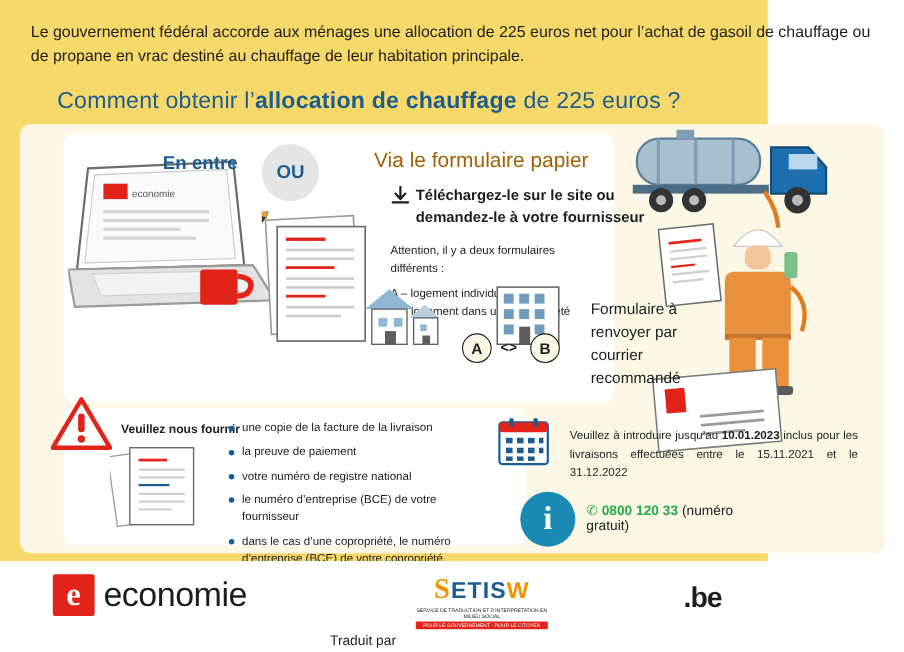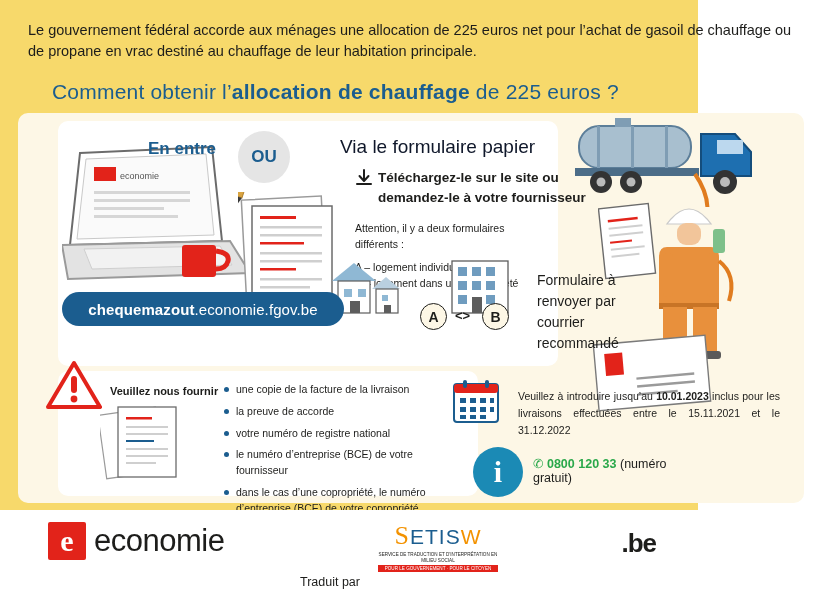--- a/index.html
+++ b/index.html
@@ -89,21 +89,21 @@
     font-weight: bold;
     display: flex;
     align-items: center;
     justify-content: center;
   }
   .via-formulaire {
     position: absolute;
     left: 340px;
     top: 136px;
     font-size: 19px;
-    color: #0f172a;
+    color: #a16207;
   }
   .download-line {
     position: absolute;
     left: 378px;
     top: 168px;
     width: 215px;
     font-size: 13.5px;
     font-weight: bold;
     color: #1d1d1b;
     line-height: 1.45;
@@ -215,21 +215,20 @@
     color: #1d1d1b;
     line-height: 1.5;
     list-style: none;
     margin: 0;
     padding: 0;
   }
   .requirements li {
     position: relative;
     padding-left: 12px;
     margin-bottom: 6px;
-    margin-left: 16px;
   }
   .requirements li:before {
     content: "";
     position: absolute;
     left: 0;
     top: 5px;
     width: 5px;
     height: 5px;
     border-radius: 50%;
     background: #1b5d8f;
@@ -331,21 +330,21 @@
   }
   .setis {
     position: absolute;
     left: 378px;
     top: 521px;
     width: 120px;
     text-align: center;
   }
   .setis-word {
     font-size: 21px;
-    font-weight: normal;
+    font-weight: bold;
     color: #1b5d8f;
     letter-spacing: 1px;
   }
   .setis-word .s {
     color: #f39200;
     font-size: 26px;
     font-family: "Liberation Serif", serif;
   }
   .setis-sub {
     font-size: 4.6px;
@@ -492,24 +491,20 @@
       <rect x="160" y="26" width="9" height="9" fill="#6f9cbf"></rect>
       <rect x="132" y="40" width="9" height="9" fill="#6f9cbf"></rect>
       <rect x="160" y="40" width="9" height="9" fill="#6f9cbf"></rect>
       <rect x="146" y="42" width="10" height="16" fill="#5d5d5d"></rect>
     </svg>
   </div>
   <div class="letter-badge" style="left:420px; top:303px;">A</div>
   <div class="arrows">&lt;&gt;</div>
   <div class="letter-badge" style="left:482px; top:303px;">B</div>
 
-  <div class="url-pill">
-    <b>chequemazout</b>
-      <span>.economie.fgov.be</span>
-  </div>
 
   <div class="truck">
     <svg width="200" height="95" viewBox="0 0 200 95">
       <rect x="4" y="14" width="112" height="42" rx="20" fill="#a8bfcf" stroke="#5c7e99" stroke-width="2"></rect>
       <rect x="22" y="14" width="3" height="42" fill="#7f9db4"></rect>
       <rect x="56" y="14" width="3" height="42" fill="#7f9db4"></rect>
       <rect x="90" y="14" width="3" height="42" fill="#7f9db4"></rect>
       <rect x="40" y="6" width="16" height="9" fill="#7f9db4"></rect>
       <rect x="0" y="56" width="124" height="8" fill="#4c6d88"></rect>
 
@@ -590,21 +585,21 @@
       <rect x="26" y="35" width="28" height="2" fill="#1b5d8f"></rect>
       <rect x="26" y="43" width="42" height="2" fill="#cfcfcf"></rect>
       <rect x="26" y="50" width="42" height="2" fill="#cfcfcf"></rect>
       <rect x="26" y="57" width="30" height="2" fill="#cfcfcf"></rect>
     </svg>
   </div>
 
   <div class="veuillez">Veuillez nous fournir</div>
   <ul class="requirements">
     <li>une copie de la facture de la livraison</li>
-    <li>la preuve de accorde</li>
+    <li>la preuve de paiement</li>
     <li>votre numéro de registre national</li>
     <li>le numéro d’entreprise (BCE) de votre fournisseur</li>
     <li>dans le cas d’une copropriété, le numéro d’entreprise (BCE) de votre copropriété</li>
   </ul>
 
   <div class="calendar">
     <svg width="48" height="46" viewBox="0 0 48 46">
       <rect x="2" y="6" width="44" height="38" rx="3" fill="#ffffff" stroke="#1b5d8f" stroke-width="2"></rect>
       <rect x="2" y="6" width="44" height="9" rx="3" fill="#e2231a"></rect>
       <rect x="11" y="2" width="4" height="8" rx="2" fill="#1b5d8f"></rect>

